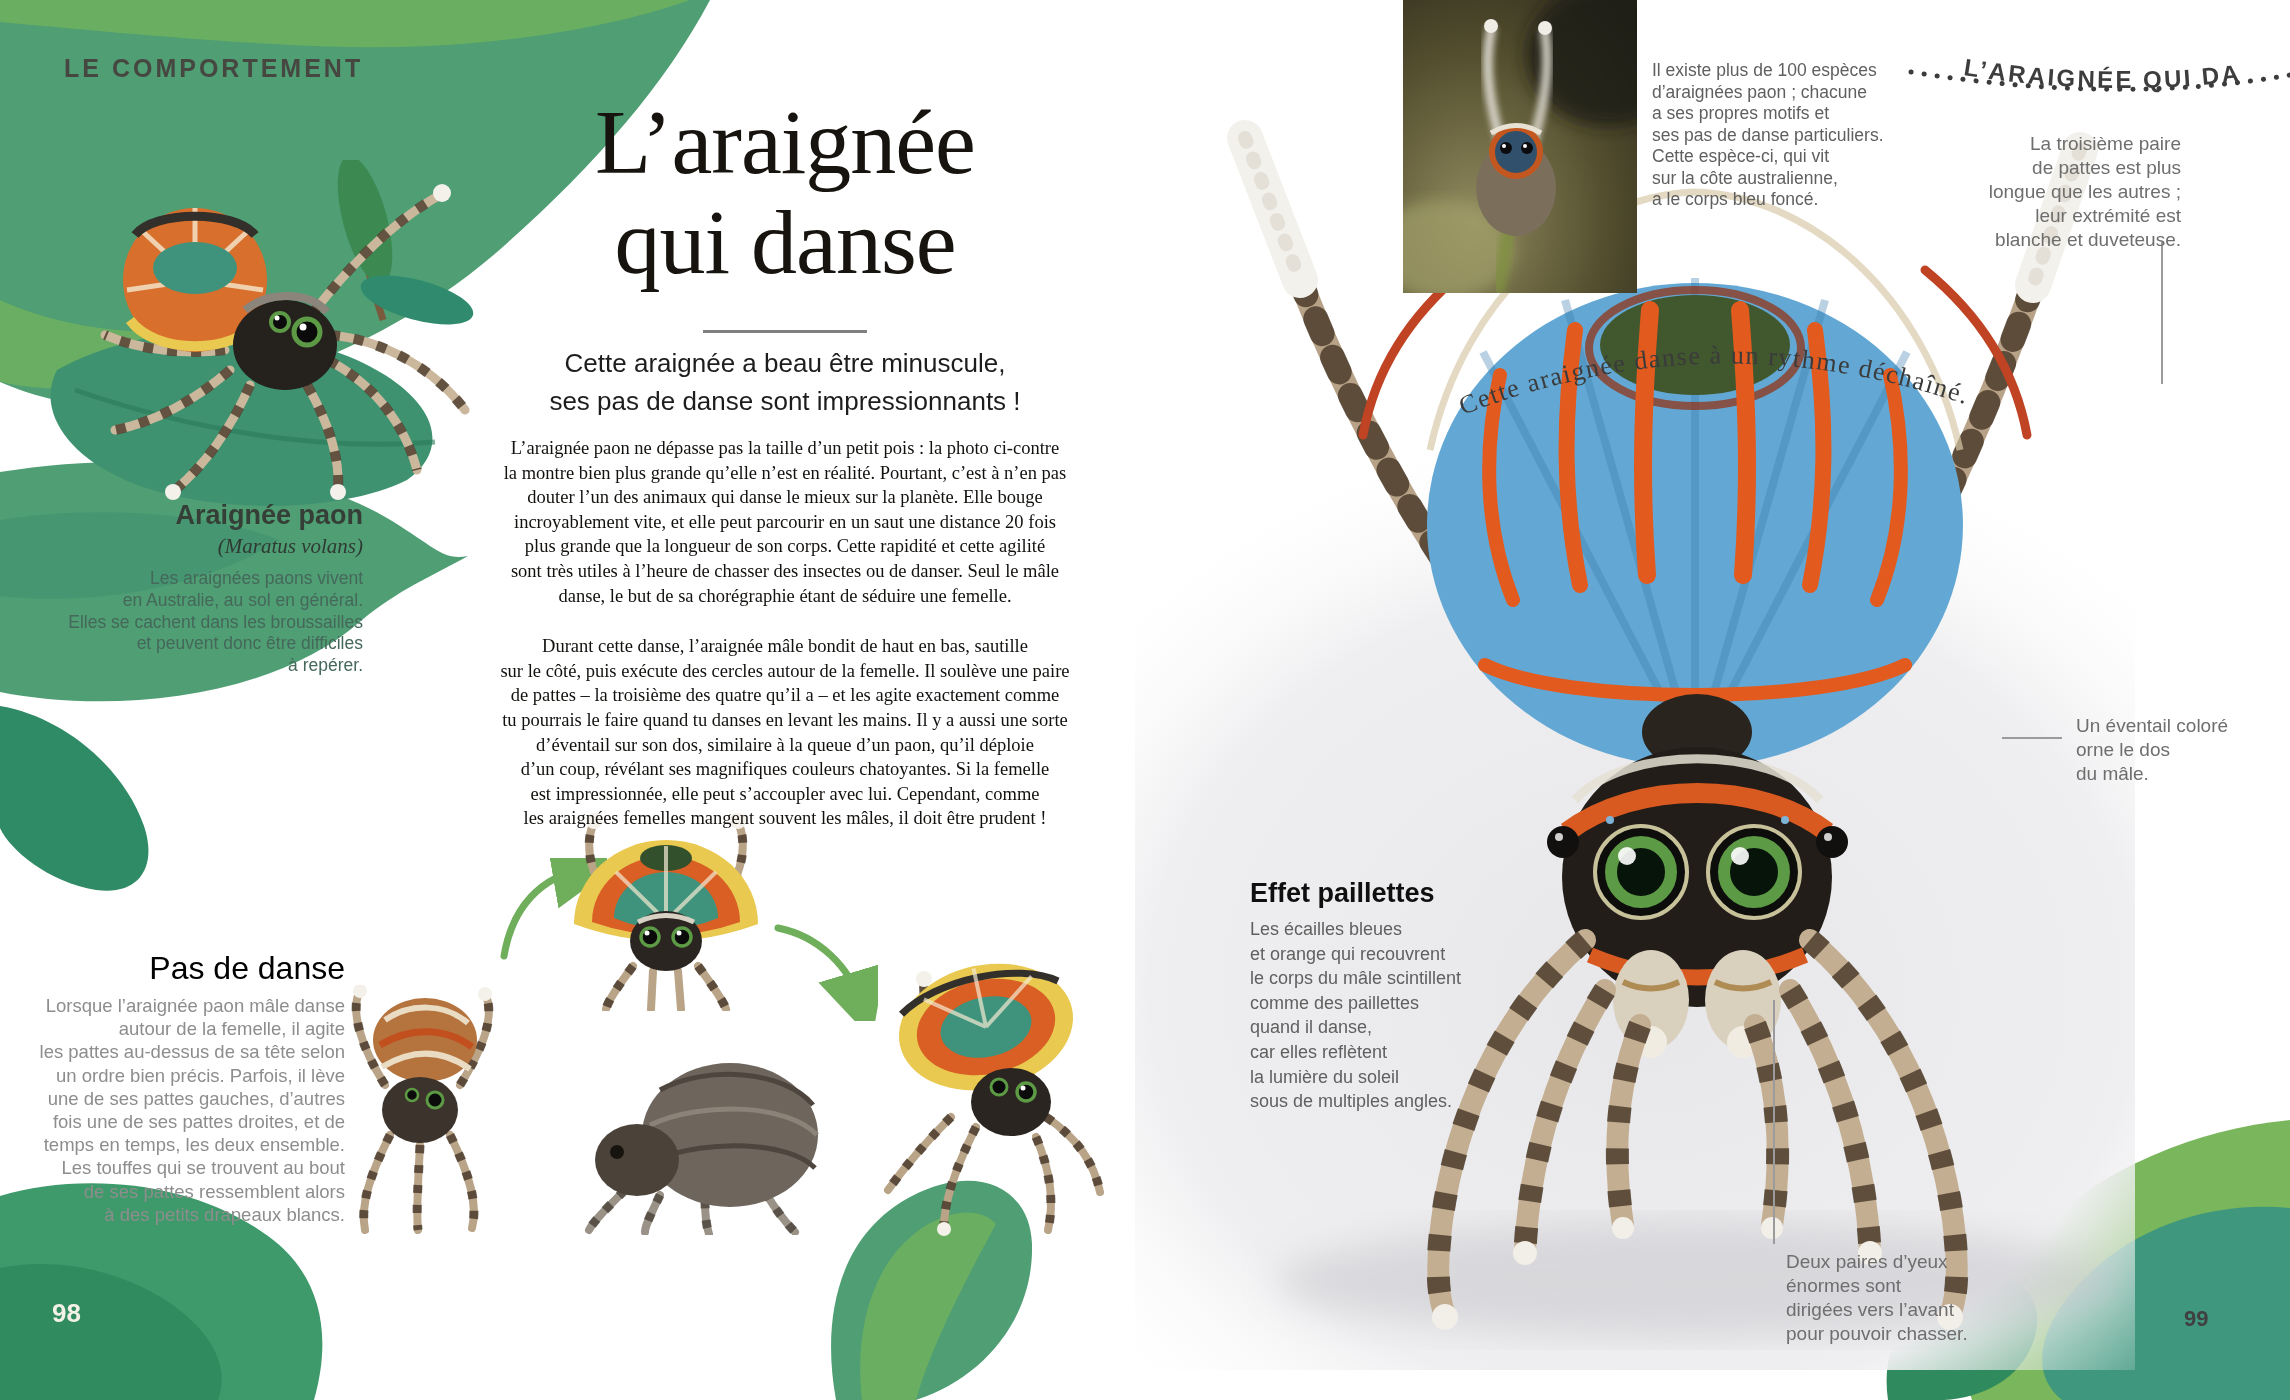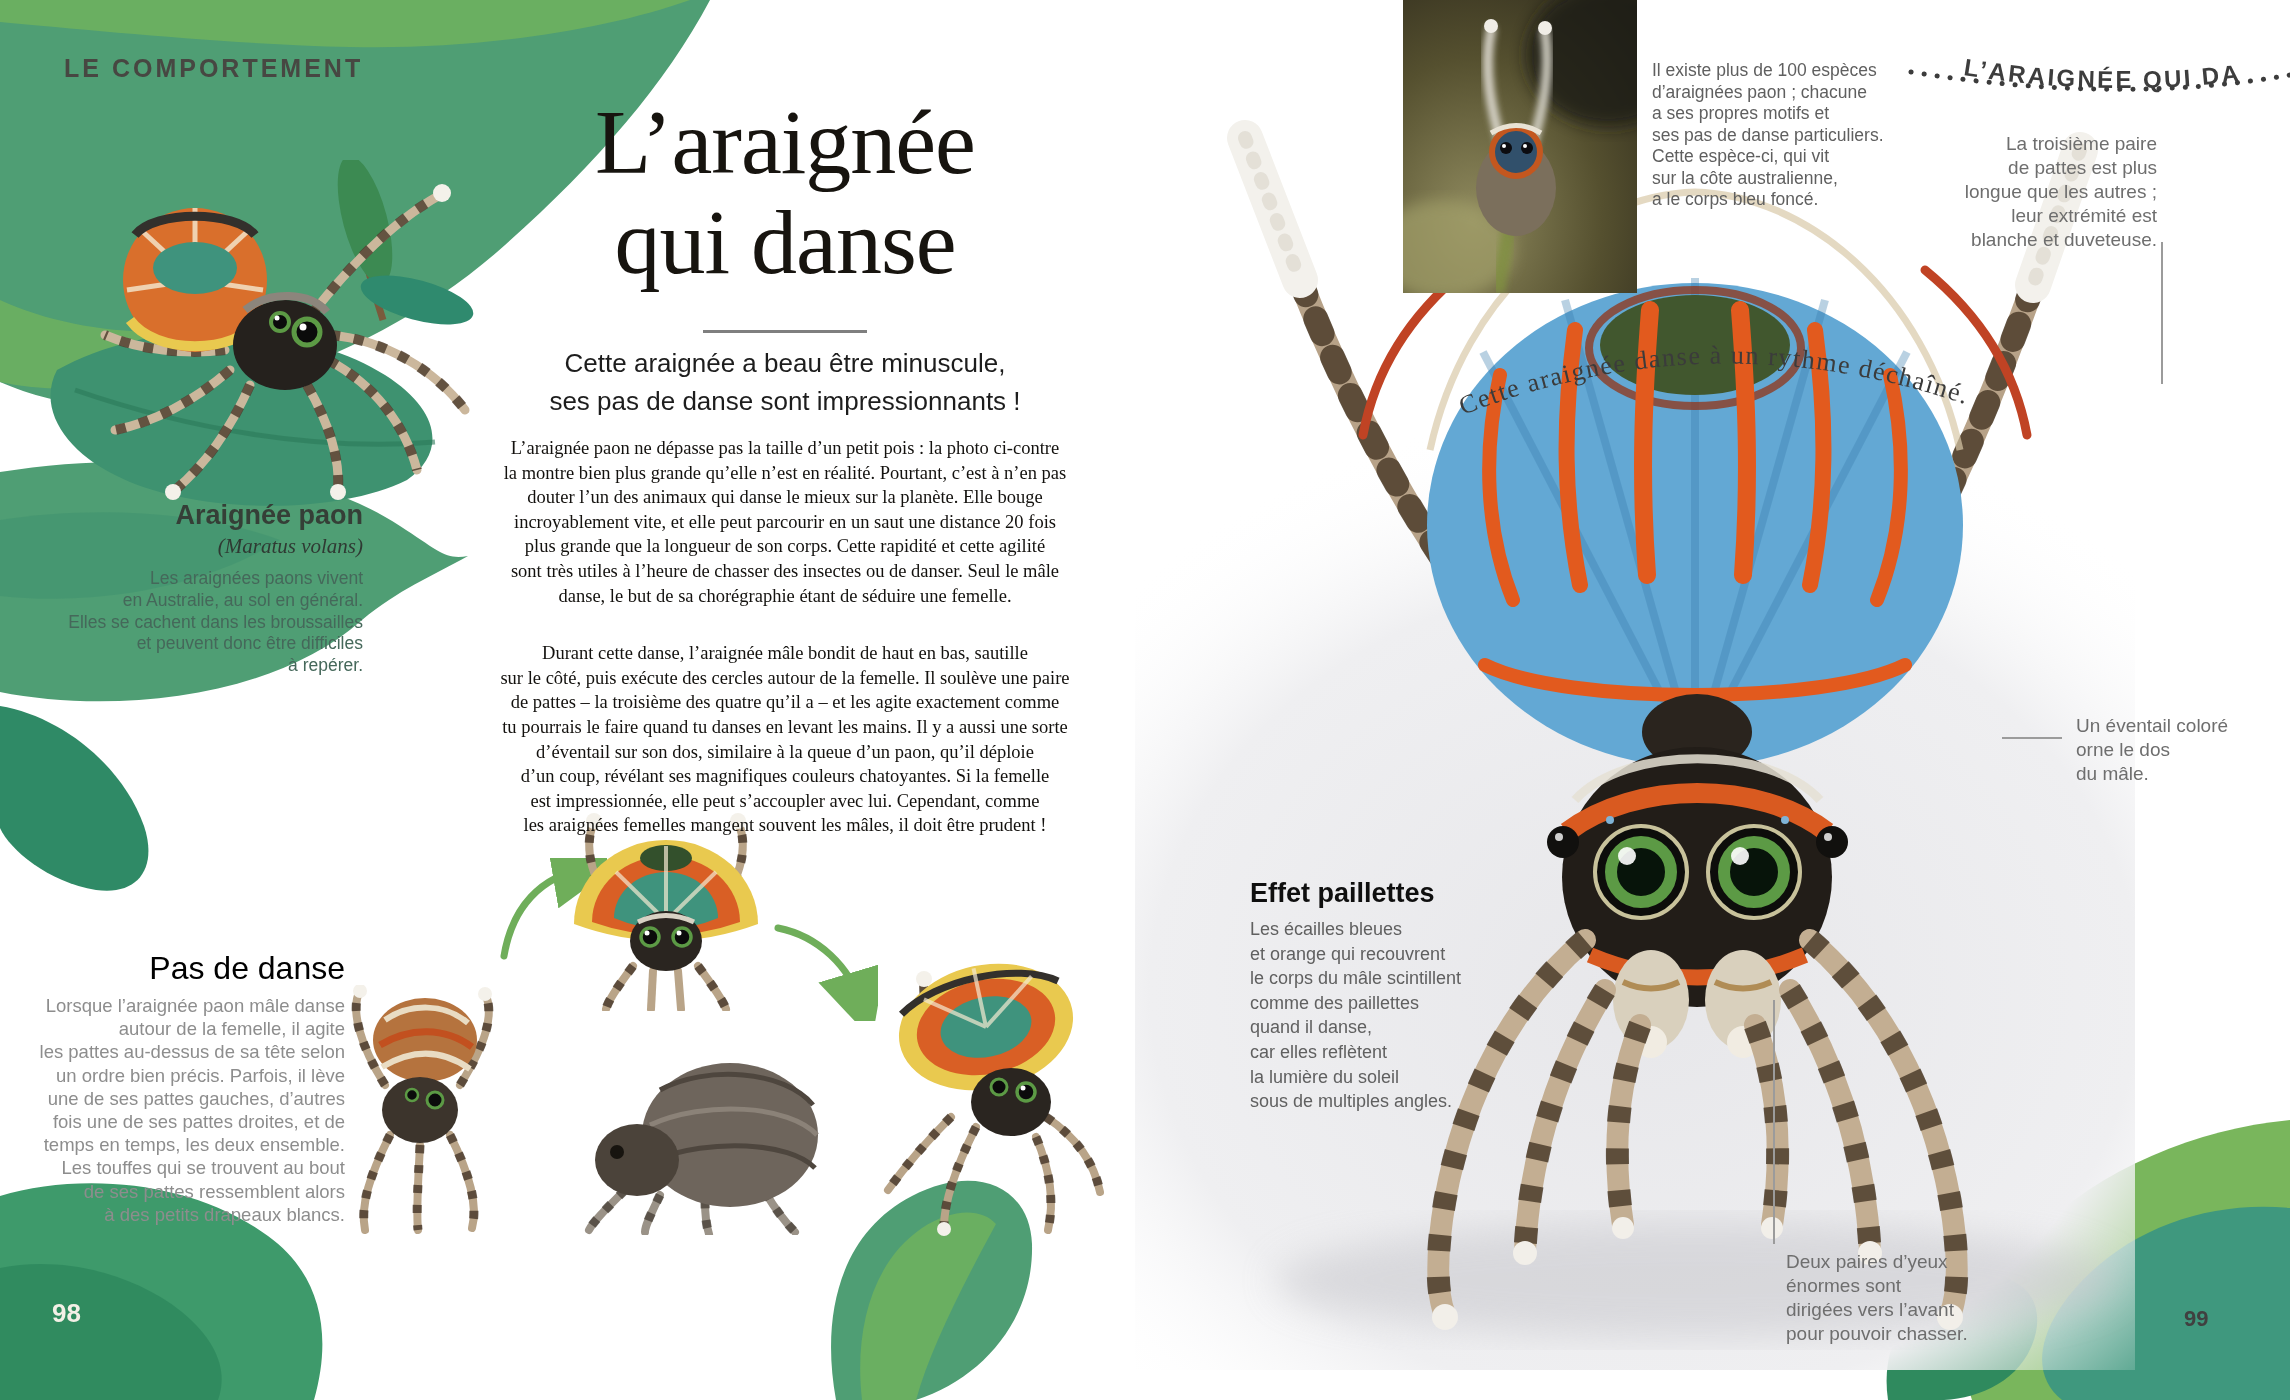--- a/index.html
+++ b/index.html
@@ -10,40 +10,40 @@
 
   
   .section-label{left:64px;top:54px;font-size:25px;font-weight:700;letter-spacing:3px;color:#474742;}
   .title{left:435px;top:92px;width:700px;text-align:center;font-family:"Liberation Serif",serif;
          font-size:92px;line-height:100px;color:#17140f;letter-spacing:-1px;}
   .title-rule{left:703px;top:330px;width:164px;height:3px;background:#7f7f7f;}
   .subtitle{left:455px;top:344px;width:660px;text-align:center;font-size:26px;line-height:38px;
             color:#1d1d1d;font-weight:500;}
   .bodycol{left:455px;top:436px;width:660px;text-align:center;font-family:"Liberation Serif",serif;
            font-size:18.5px;line-height:24.6px;color:#13110e;}
-  .bodycol .para2{margin-top:33px;}
+  .bodycol .para2{margin-top:26px;}
   .species-card{left:48px;top:500px;width:315px;text-align:right;}
   .species-name{font-size:27px;font-weight:700;color:#353f37;}
   .species-latin{font-family:"Liberation Serif",serif;font-style:italic;font-size:21px;color:#2f3a33;margin-top:3px;}
   .species-text{font-size:17.5px;line-height:21.8px;color:#45685a;margin-top:9px;}
   .dance-card{right:1945px;top:950px;width:345px;text-align:right;}
   .dance-heading{font-size:32px;font-weight:400;color:#000000;}
   .dance-text{font-size:18.5px;line-height:23.2px;color:#8d8d8d;margin-top:7px;}
   .pagenum-left{left:52px;top:1298px;font-size:26px;font-weight:600;color:#f3f0e6;}
   .pagenum-right{left:2184px;top:1306px;font-size:22px;font-weight:700;color:#404040;}
 
   
   .styles-card{left:1652px;top:56px;width:260px;}
   .styles-heading{font-size:27px;line-height:33px;font-weight:700;color:#0f0f0f;}
   .styles-text{font-size:17.5px;line-height:21.5px;color:#5f5f5f;margin-top:4px;}
   .glitter-card{left:1218px;top:878px;width:250px;margin-left:32px;}
   .glitter-heading{font-size:27px;font-weight:700;color:#0f0f0f;}
   .glitter-text{font-size:18px;line-height:24.6px;color:#606060;margin-top:8px;}
   .ann{font-size:19px;line-height:24px;color:#6e6e6e;}
-  .ann-leg{right:133px;top:132px;width:280px;text-align:right;}
+  .ann-leg{right:109px;top:132px;width:280px;text-align:right;}
   .ann-fan{left:2076px;top:714px;width:210px;text-align:left;}
   .ann-eyes{left:1786px;top:1250px;width:240px;text-align:left;}
   .conn{background:#9b9b9b;}
   .thumb{left:1403px;top:0;width:234px;height:293px;}
 </style>
 </head>
 <body>
 
 <div class="spread">
 

